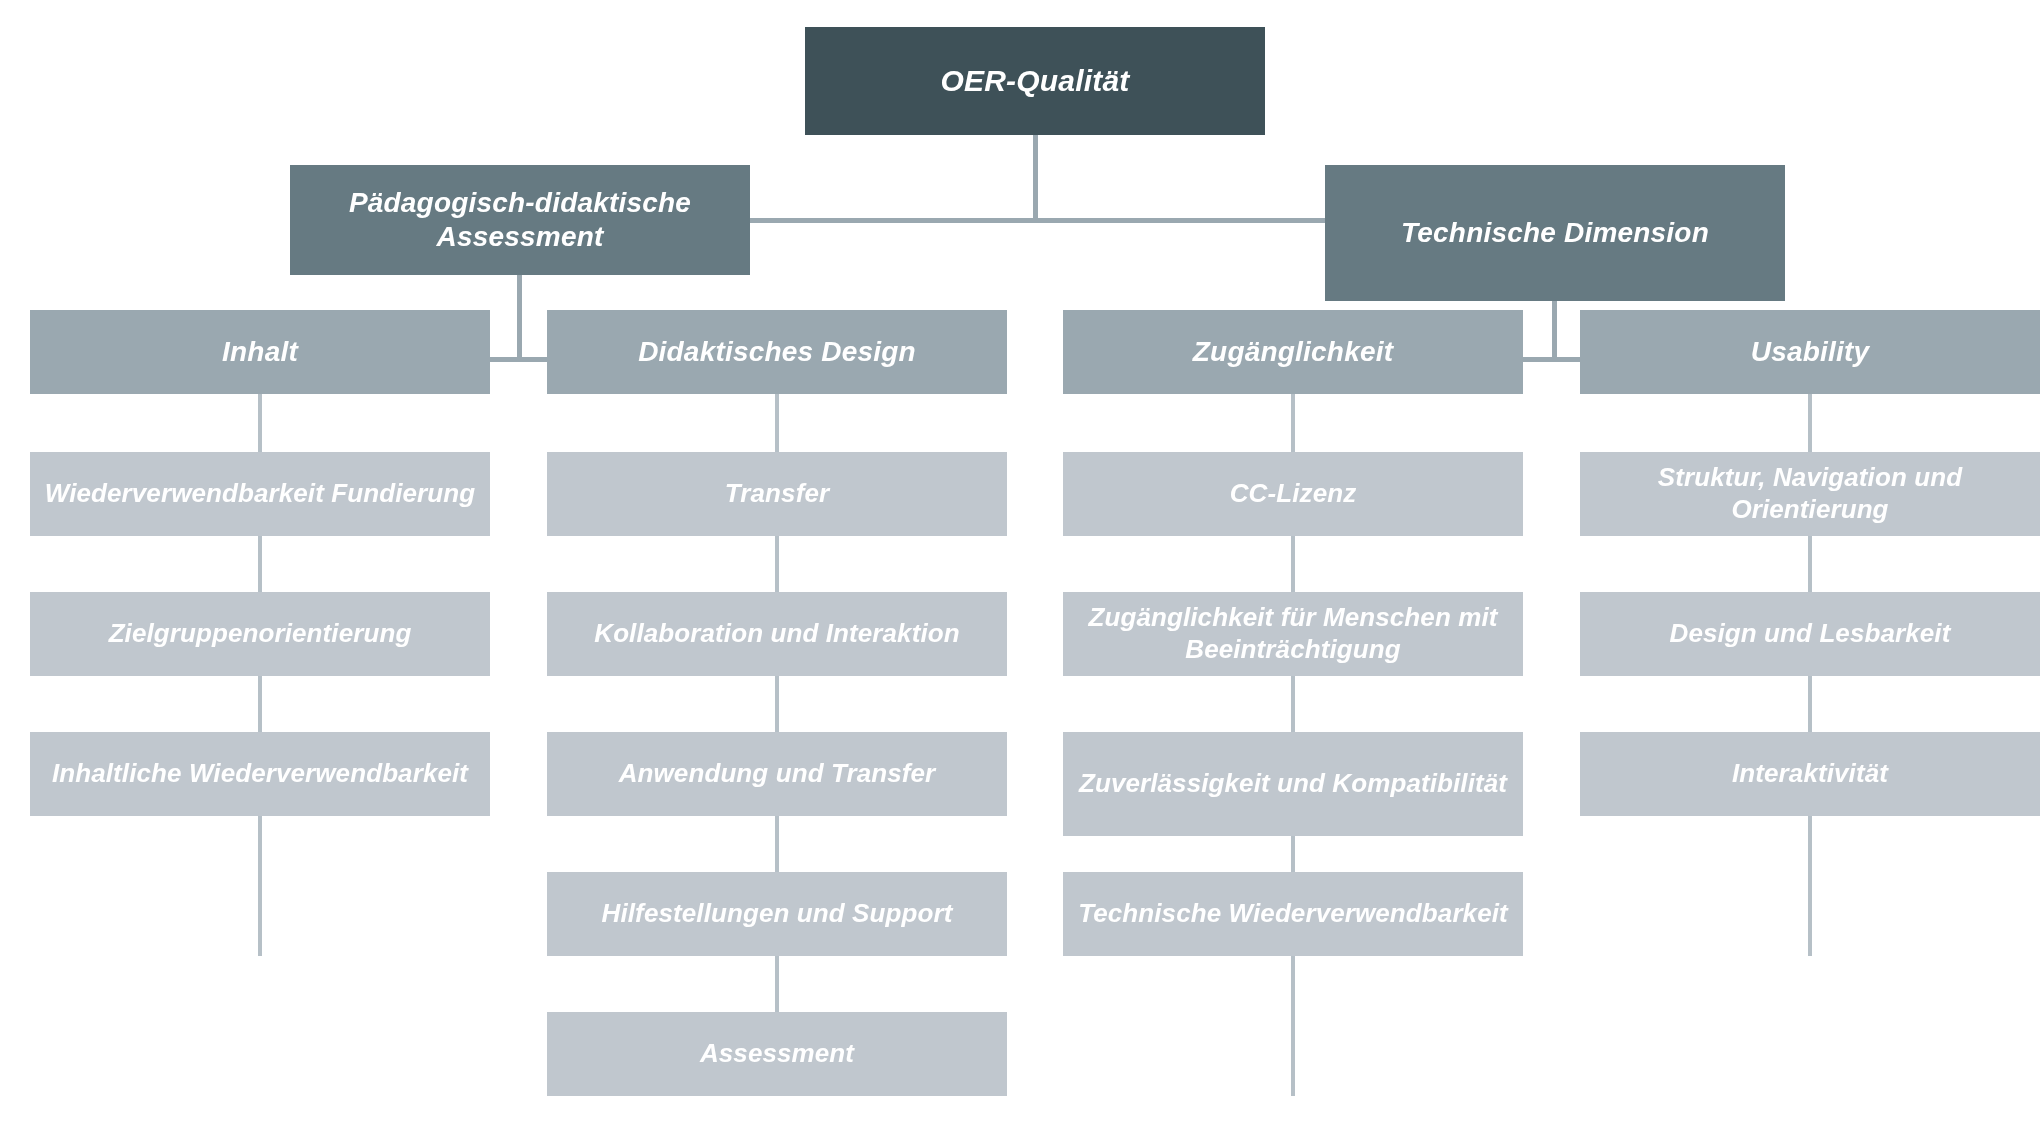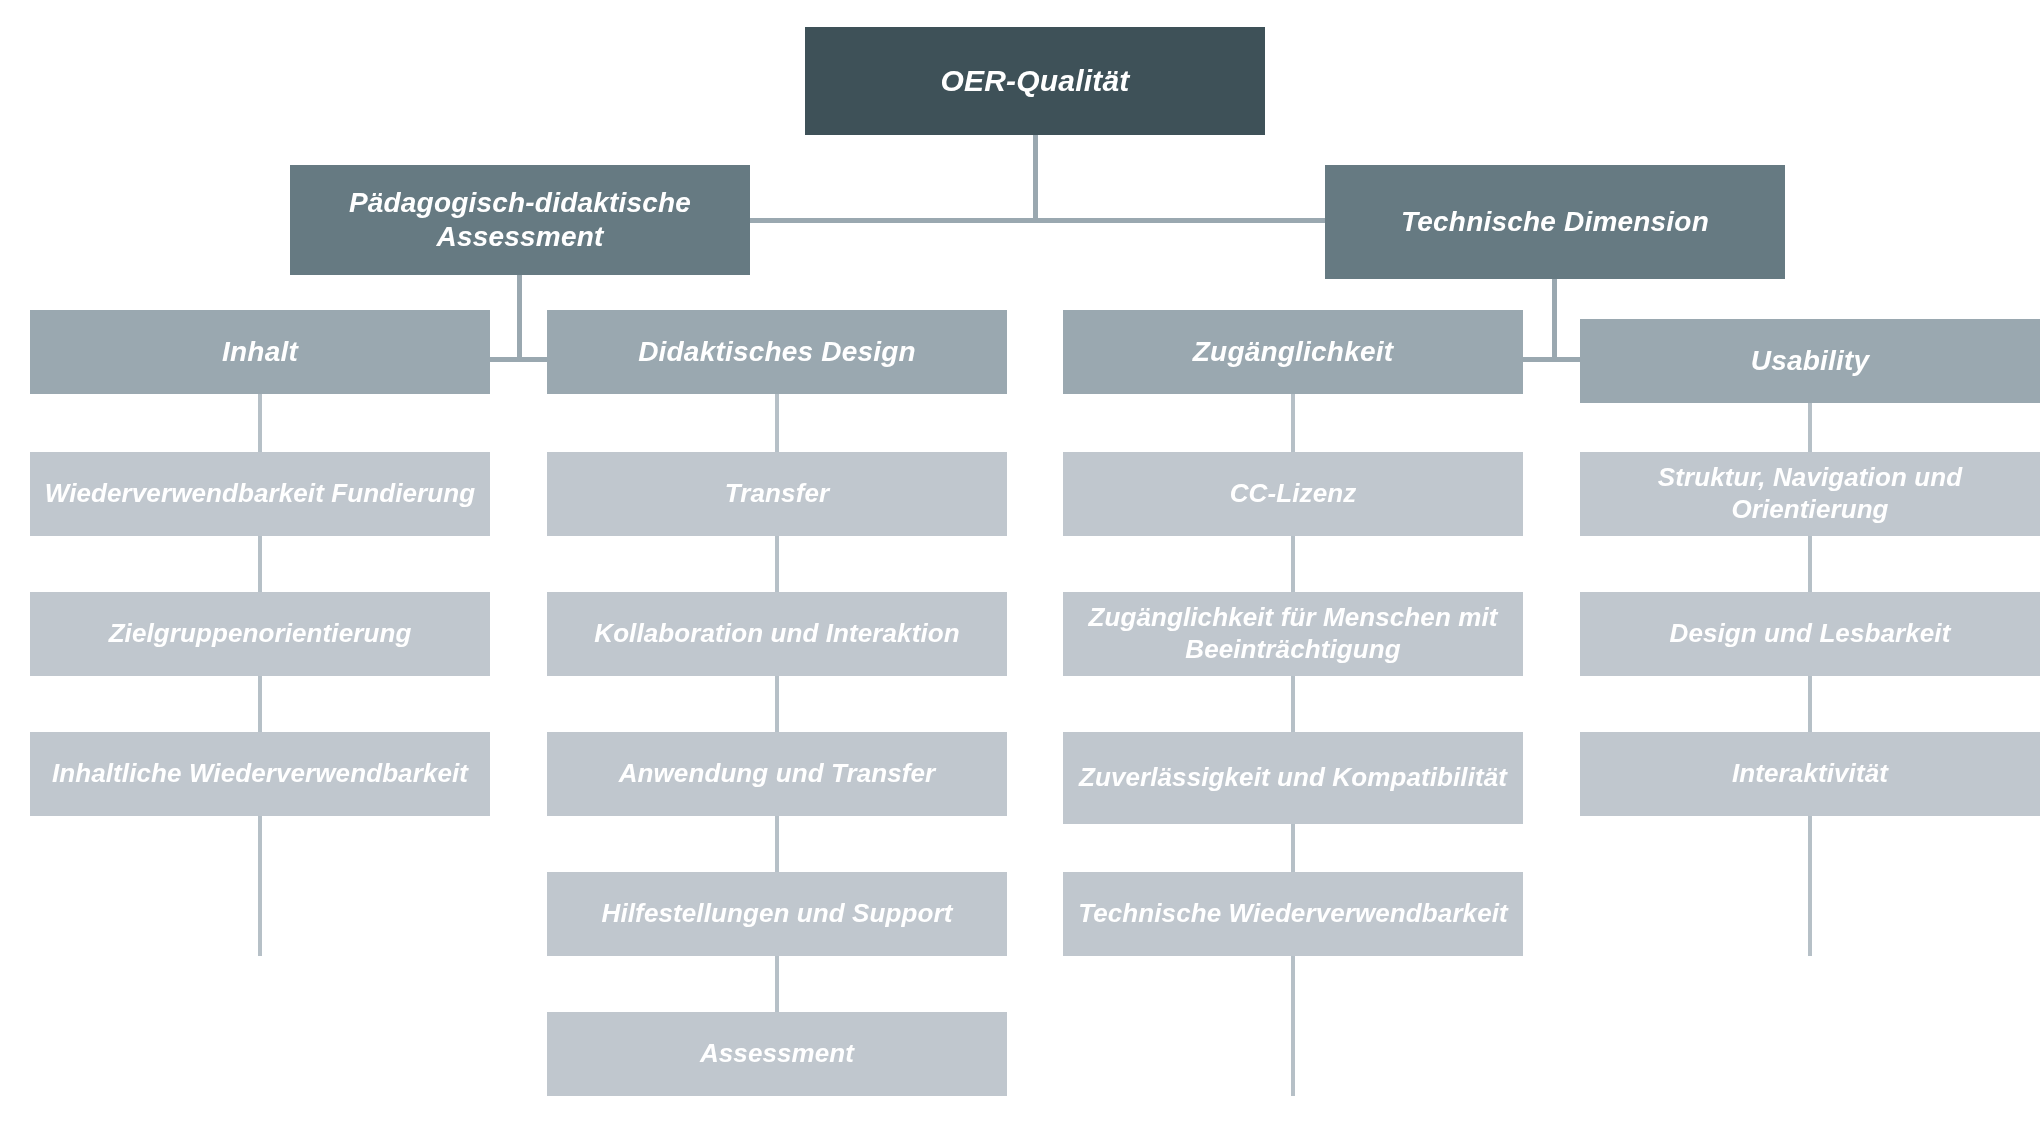--- a/index.html
+++ b/index.html
@@ -91,34 +91,34 @@
 
   <div class="connector v thin" style="left:1808px; top:394px; width:4px; height:562px;"></div>
 
   <div class="node lvl-root" style="left:805px; top:27px; width:460px; height:108px;">
     <span>OER-Qualität</span>
   </div>
 
   <div class="node lvl-dim" style="left:290px; top:165px; width:460px; height:110px;">
     <span>Pädagogisch-didaktische Assessment</span>
   </div>
-  <div class="node lvl-dim" style="left:1325px; top:165px; width:460px; height:114px;">
+  <div class="node lvl-dim" style="left:1325px; top:165px; width:460px; height:136px;">
     <span>Technische Dimension</span>
   </div>
 
   <div class="node lvl-cat" style="left:30px; top:310px; width:460px; height:84px;">
     <span>Inhalt</span>
   </div>
   <div class="node lvl-cat" style="left:547px; top:310px; width:460px; height:84px;">
     <span>Didaktisches Design</span>
   </div>
   <div class="node lvl-cat" style="left:1063px; top:310px; width:460px; height:84px;">
     <span>Zugänglichkeit</span>
   </div>
-  <div class="node lvl-cat" style="left:1580px; top:319px; width:460px; height:84px;">
+  <div class="node lvl-cat" style="left:1580px; top:310px; width:460px; height:84px;">
     <span>Usability</span>
   </div>
 
   <div class="node lvl-leaf" style="left:30px; top:452px; width:460px; height:84px;">
     <span>Wiederverwendbarkeit Fundierung</span>
   </div>
   <div class="node lvl-leaf" style="left:30px; top:592px; width:460px; height:84px;">
     <span>Zielgruppenorientierung</span>
   </div>
   <div class="node lvl-leaf" style="left:30px; top:732px; width:460px; height:84px;">
@@ -140,21 +140,21 @@
   <div class="node lvl-leaf" style="left:547px; top:1012px; width:460px; height:84px;">
     <span>Assessment</span>
   </div>
 
   <div class="node lvl-leaf" style="left:1063px; top:452px; width:460px; height:84px;">
     <span>CC-Lizenz</span>
   </div>
   <div class="node lvl-leaf" style="left:1063px; top:592px; width:460px; height:84px;">
     <span>Zugänglichkeit für Menschen mit Beeinträchtigung</span>
   </div>
-  <div class="node lvl-leaf" style="left:1063px; top:732px; width:460px; height:92px;">
+  <div class="node lvl-leaf" style="left:1063px; top:732px; width:460px; height:104px;">
     <span>Zuverlässigkeit und Kompatibilität</span>
   </div>
   <div class="node lvl-leaf" style="left:1063px; top:872px; width:460px; height:84px;">
     <span>Technische Wiederverwendbarkeit</span>
   </div>
 
   <div class="node lvl-leaf" style="left:1580px; top:452px; width:460px; height:84px;">
     <span>Struktur, Navigation und Orientierung</span>
   </div>
   <div class="node lvl-leaf" style="left:1580px; top:592px; width:460px; height:84px;justify-content:center;">

